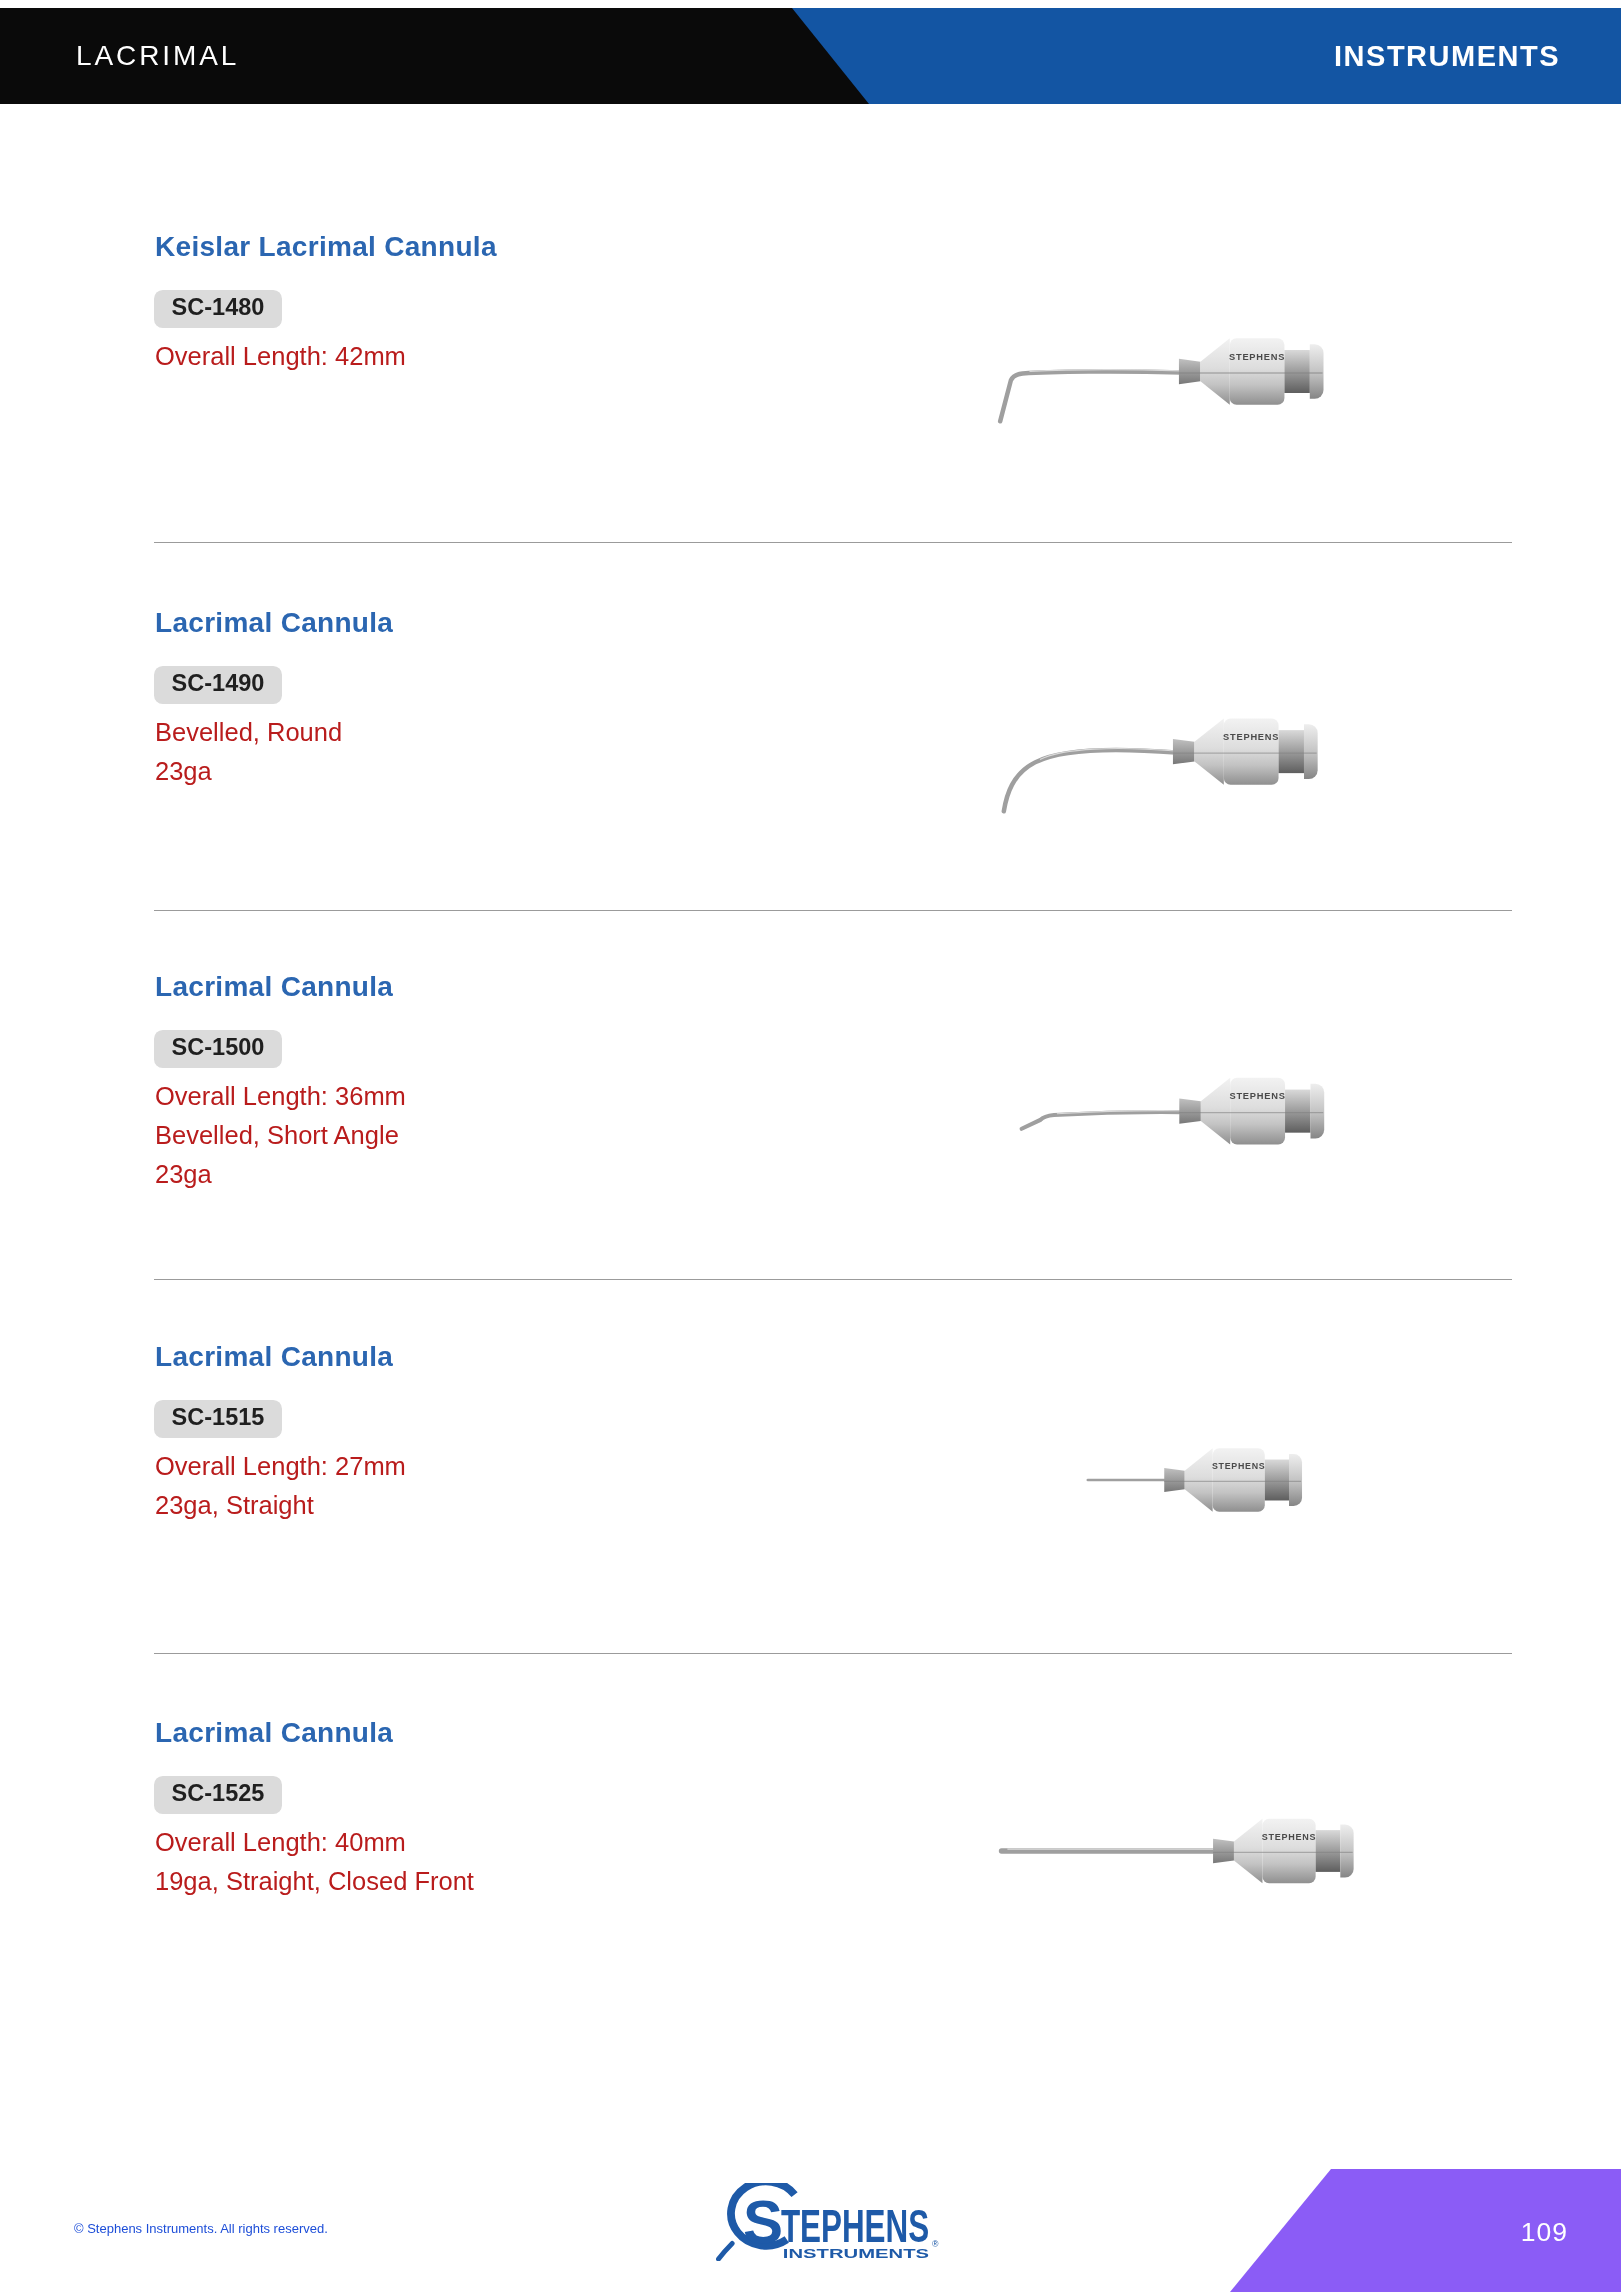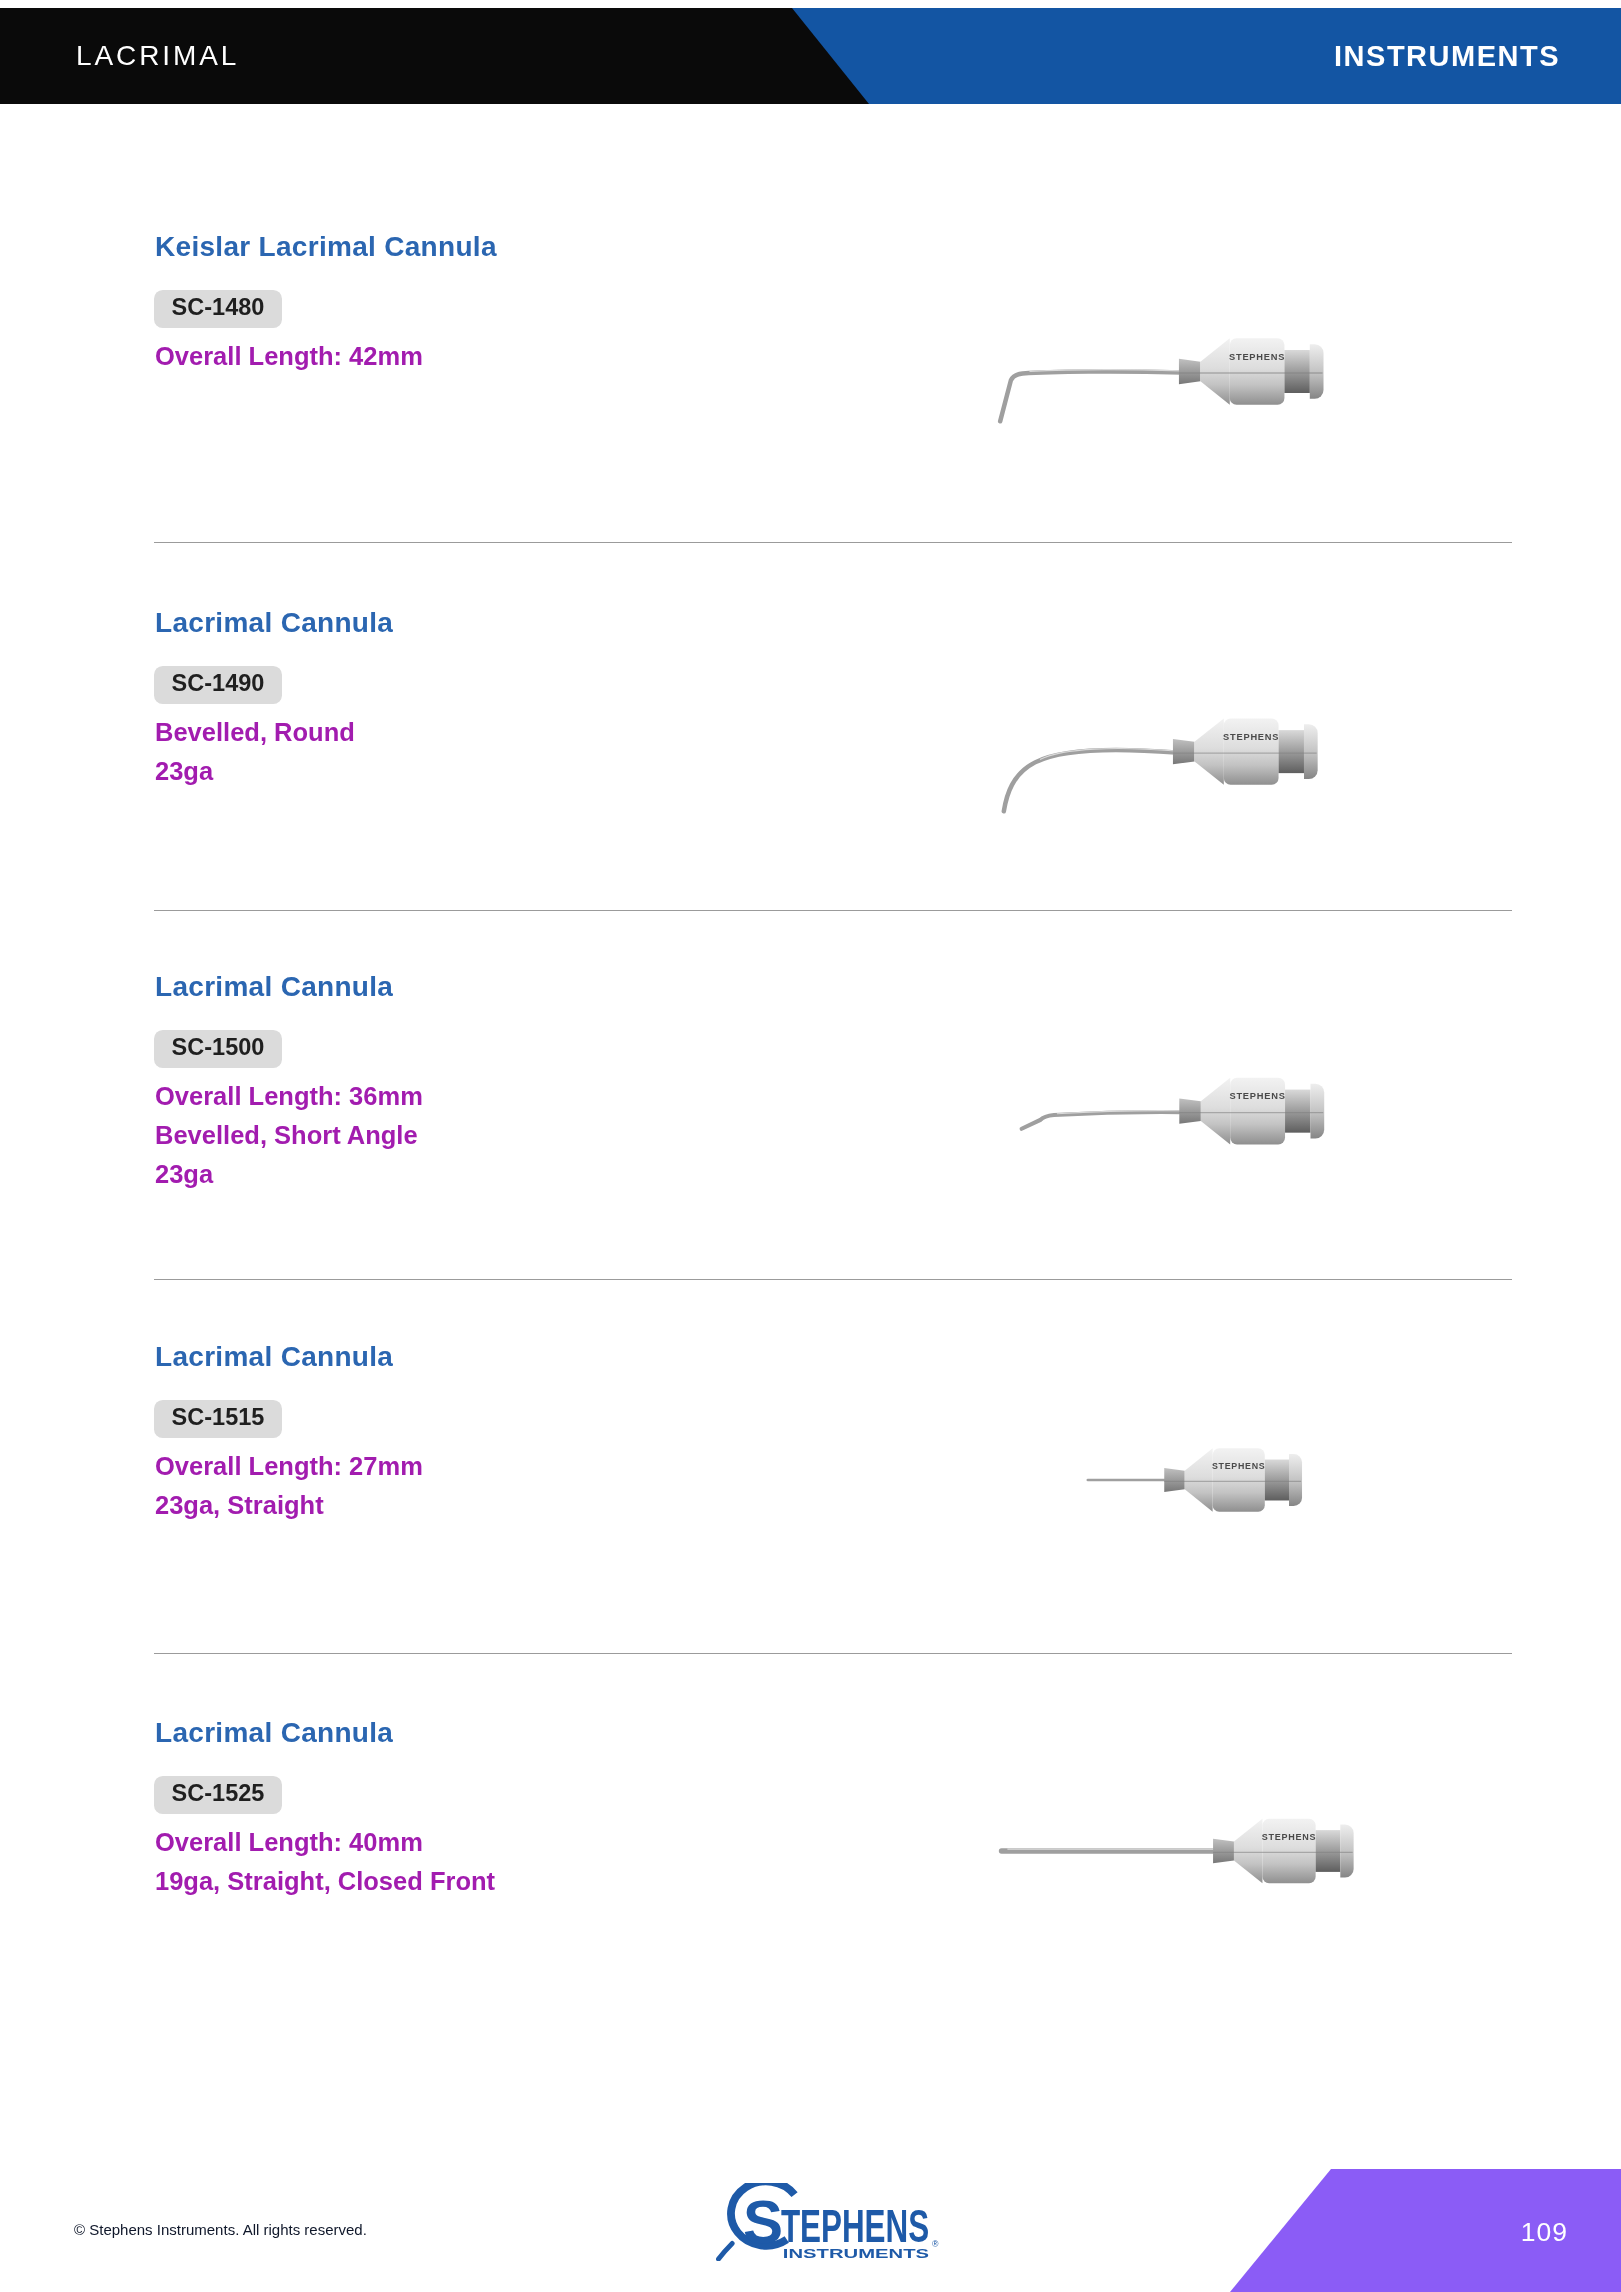--- a/index.html
+++ b/index.html
@@ -15,29 +15,29 @@
   .band-label{position:absolute;top:0;height:96px;display:flex;align-items:center;color:#ffffff;}
   .band-label.left{left:76px;font-size:28px;font-weight:500;letter-spacing:2.9px;}
   .band-label.right{right:61px;font-size:29px;font-weight:700;letter-spacing:1.5px;}
 
   
   .product{position:absolute;left:155px;width:843px;}
   .product h3{margin:0 0 26.5px 0;font-size:28px;line-height:33px;font-weight:700;
               color:#2B66B1;letter-spacing:0.3px;}
   .badge{display:inline-block;background:#DBDBDB;color:#1f1f1f;font-size:23.5px;font-weight:700;
          line-height:25.5px;padding:5.9px 17.6px 6.9px 17.6px;border-radius:8.8px;margin:0 0 8.8px -1px;}
-  .specs div{font-size:25.5px;line-height:39px;color:#a21caf;font-weight:700;}
+  .specs div{font-size:25.5px;line-height:39px;color:#b91c1c;font-weight:400;}
 
   .divider{position:absolute;left:154px;width:1358px;height:0;
            border-top:1.5px solid #9B9B9B;}
 
   .inst{position:absolute;}
 
   
-  .copyright{position:absolute;left:74px;top:2221px;font-size:15px;color:#0f172a;}
+  .copyright{position:absolute;left:74px;top:2221px;font-size:13px;color:#1d4ed8;}
   .logo-svg{position:absolute;left:716px;top:2183px;}
   .page-tab{position:absolute;left:1230px;top:2169px;width:391px;height:123px;background:#8b5cf6;
             clip-path:polygon(101px 0,391px 0,391px 123px,0 123px);}
   .page-num{position:absolute;right:53px;top:48px;color:#ffffff;font-size:26.5px;letter-spacing:1px;}
 </style>
 </head>
 <body>
 
 <div class="page">
 

